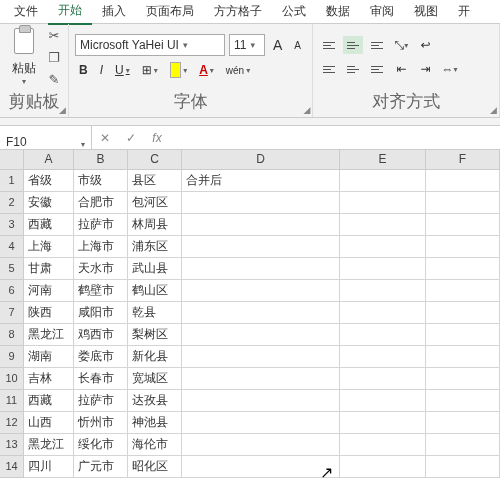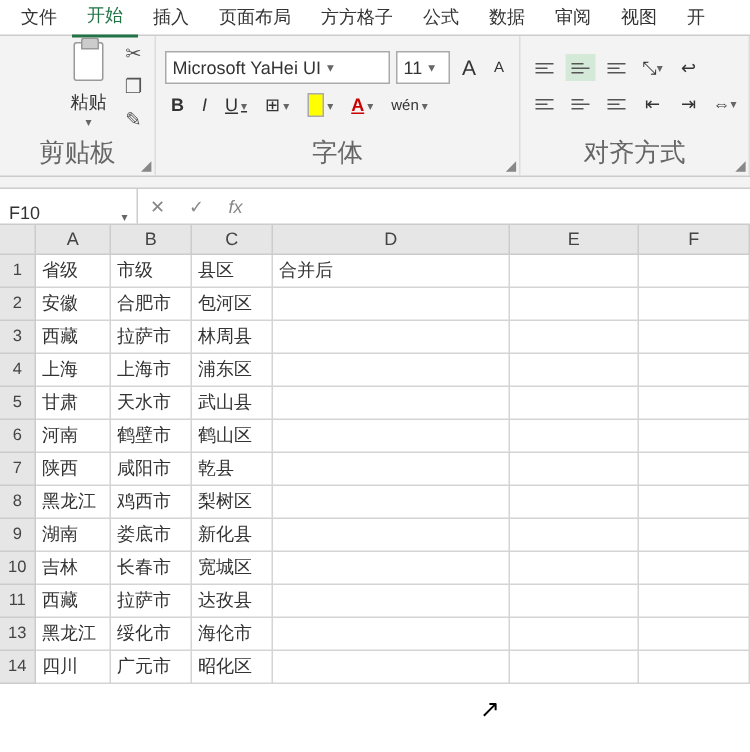--- a/index.html
+++ b/index.html
@@ -5,21 +5,21 @@
 * { box-sizing: border-box; margin: 0; padding: 0; }
 body { font-family: "Microsoft YaHei UI", sans-serif; font-size: 12px; background: #fff; color: #333; overflow: hidden; width: 500px; height: 501px; }
 .ribbon-tabs { display: flex; height: 24px; align-items: center; padding: 0 4px; border-bottom: 1px solid #ccc; }
 .ribbon-tabs .tab { padding: 4px 10px; font-size: 12px; cursor: pointer; }
 .ribbon-tabs .tab.active { color: #217346; border-bottom: 2px solid #217346; font-weight: 500; }
 .ribbon { display: flex; height: 94px; border-bottom: 1px solid #ccc; background: #f3f3f3; }
 .group { border-right: 1px solid #ddd; padding: 2px 6px 0 6px; display: flex; flex-direction: column; position: relative; }
 .group-content { flex: 1; display: flex; align-items: center; }
 .group-label { text-align: center; font-size: 17px; color: #666; padding: 2px 0 4px; }
 .group-corner { position: absolute; right: 2px; bottom: 2px; font-size: 9px; color: #888; cursor: pointer; }
-.paste-main { display: flex; flex-direction: column; align-items: center; width: 36px; margin-left: 35px; }
+.paste-main { display: flex; flex-direction: column; align-items: center; width: 36px; }
 .paste-icon { width: 28px; height: 32px; display: flex; flex-direction: column; align-items: center; }
 .paste-clip { width: 20px; height: 26px; border: 1px solid #999; border-radius: 2px; background: #fff; position: relative; }
 .paste-clip::before { content: ""; position: absolute; top: -4px; left: 4px; width: 10px; height: 6px; border: 1px solid #999; border-radius: 2px 2px 0 0; background: #ccc; }
 .paste-side { display: flex; flex-direction: column; gap: 6px; margin-left: 4px; }
 .small-icon { width: 16px; height: 16px; display: flex; align-items: center; justify-content: center; font-size: 13px; color: #555; cursor: pointer; }
 .font-group-content { display: flex; flex-direction: column; gap: 4px; }
 .font-row { display: flex; align-items: center; gap: 4px; }
 .combo { display: flex; align-items: center; border: 1px solid #aaa; background: #fff; height: 22px; padding: 0 4px; font-size: 12px; }
 .combo .dd { margin-left: 4px; font-size: 9px; color: #666; }
 .btn { padding: 2px 4px; cursor: pointer; display: inline-flex; align-items: center; gap: 2px; }
@@ -308,20 +308,29 @@
       <div class="row">
         <div class="row-head">11</div>
         <div class="cell colA">西藏</div>
         <div class="cell colB">拉萨市</div>
         <div class="cell colC">达孜县</div>
         <div class="cell colD"></div>
         <div class="cell colE"></div>
         <div class="cell colF"></div>
       </div>
       <div class="row">
+        <div class="row-head">12</div>
+        <div class="cell colA">山西</div>
+        <div class="cell colB">忻州市</div>
+        <div class="cell colC">神池县</div>
+        <div class="cell colD"></div>
+        <div class="cell colE"></div>
+        <div class="cell colF"></div>
+      </div>
+      <div class="row">
         <div class="row-head">13</div>
         <div class="cell colA">黑龙江</div>
         <div class="cell colB">绥化市</div>
         <div class="cell colC">海伦市</div>
         <div class="cell colD"></div>
         <div class="cell colE"></div>
         <div class="cell colF"></div>
       </div>
       <div class="row">
         <div class="row-head">14</div>

